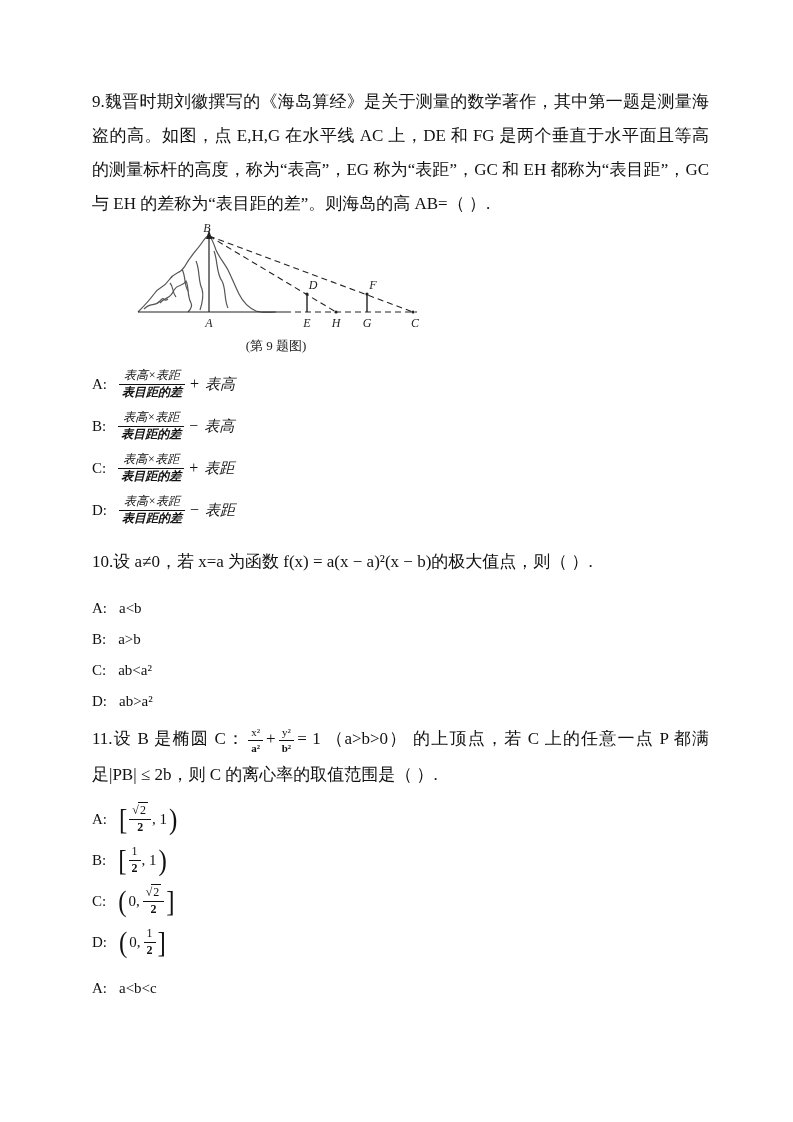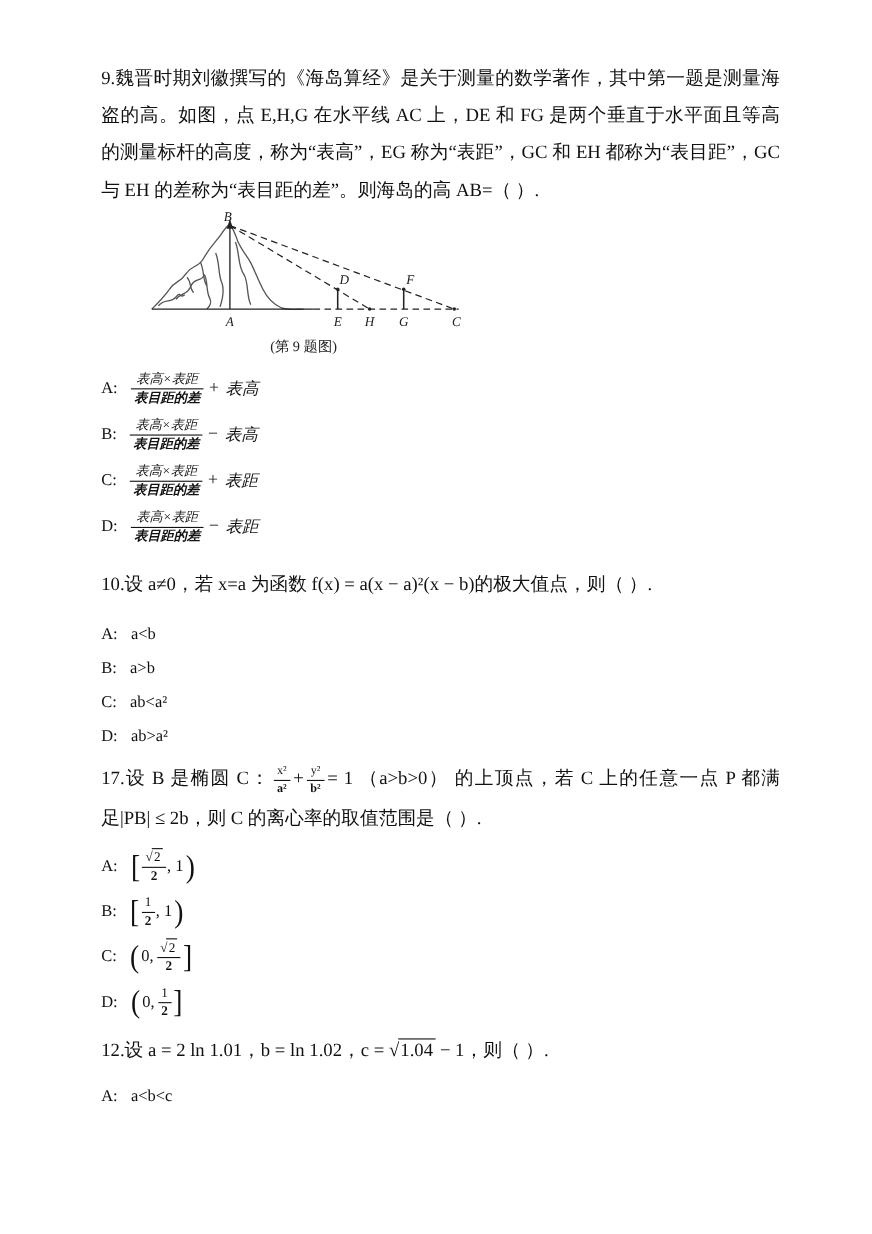--- a/index.html
+++ b/index.html
@@ -4,21 +4,21 @@
 <style>
   * { margin:0; padding:0; box-sizing:border-box; }
   html,body { width:793px; }
   body {
     height:1122px;
     background:#ffffff;
     color:#111111;
     font-family:"Liberation Serif","DejaVu Serif",serif;
     overflow:hidden;
   }
-  .page { padding:54px 84px 0 92px; }
+  .page { padding:85px 84px 0 92px; }
 
   
   .stem {
     font-size:17px;
     line-height:34px;
     text-align:justify;
     color:#111;
   }
 
   
@@ -207,21 +207,21 @@
       </div>
       <div class="opt-simple">
         <span class="opt-label">D:</span>
         <span>ab&gt;a²</span>
       </div>
     </div>
   </section>
 
   <section class="mt4">
     <p class="stem" style="line-height:36px;">
-      <span>17.设 B 是椭圆 C：</span><span class="frac ifrac"><span class="num">x²</span><span class="den">a²</span></span><span>+</span><span class="frac ifrac"><span class="num">y²</span><span class="den">b²</span></span><span>= 1 （a&gt;b&gt;0） 的上顶点，若 C 上的任意一点 P 都满足|PB| ≤ 2b，则 C 的离心率的取值范围是（ ）.</span>
+      <span>11.设 B 是椭圆 C：</span><span class="frac ifrac"><span class="num">x²</span><span class="den">a²</span></span><span>+</span><span class="frac ifrac"><span class="num">y²</span><span class="den">b²</span></span><span>= 1 （a&gt;b&gt;0） 的上顶点，若 C 上的任意一点 P 都满足|PB| ≤ 2b，则 C 的离心率的取值范围是（ ）.</span>
     </p>
     <div class="mt6">
       <div class="opt-itv">
         <span class="opt-label">A:</span>
         <span class="bracket lbr">[</span>
         <span class="frac frac-sm">
             <span class="num"><span class="rad">√</span><span class="sqrt-arg">2</span></span>
             <span class="den">2</span>
           </span>
         <span class="itv-post">, 1</span>
@@ -254,23 +254,20 @@
         <span class="frac frac-sm">
             <span class="num">1</span>
             <span class="den">2</span>
           </span>
         <span class="bracket rbr">]</span>
       </div>
     </div>
   </section>
 
   <section class="mt6">
-    <p class="stem">
-      <span>12.设 a = 2 ln 1.01，b = ln 1.02，c = </span><span class="rad">√</span><span class="sqrt-arg">1.04</span><span> − 1，则（ ）.</span>
-    </p>
     <div class="mt10">
       <div class="opt-simple">
         <span class="opt-label">A:</span>
         <span>a&lt;b&lt;c</span>
       </div>
     </div>
   </section>
 
 </div>
 

